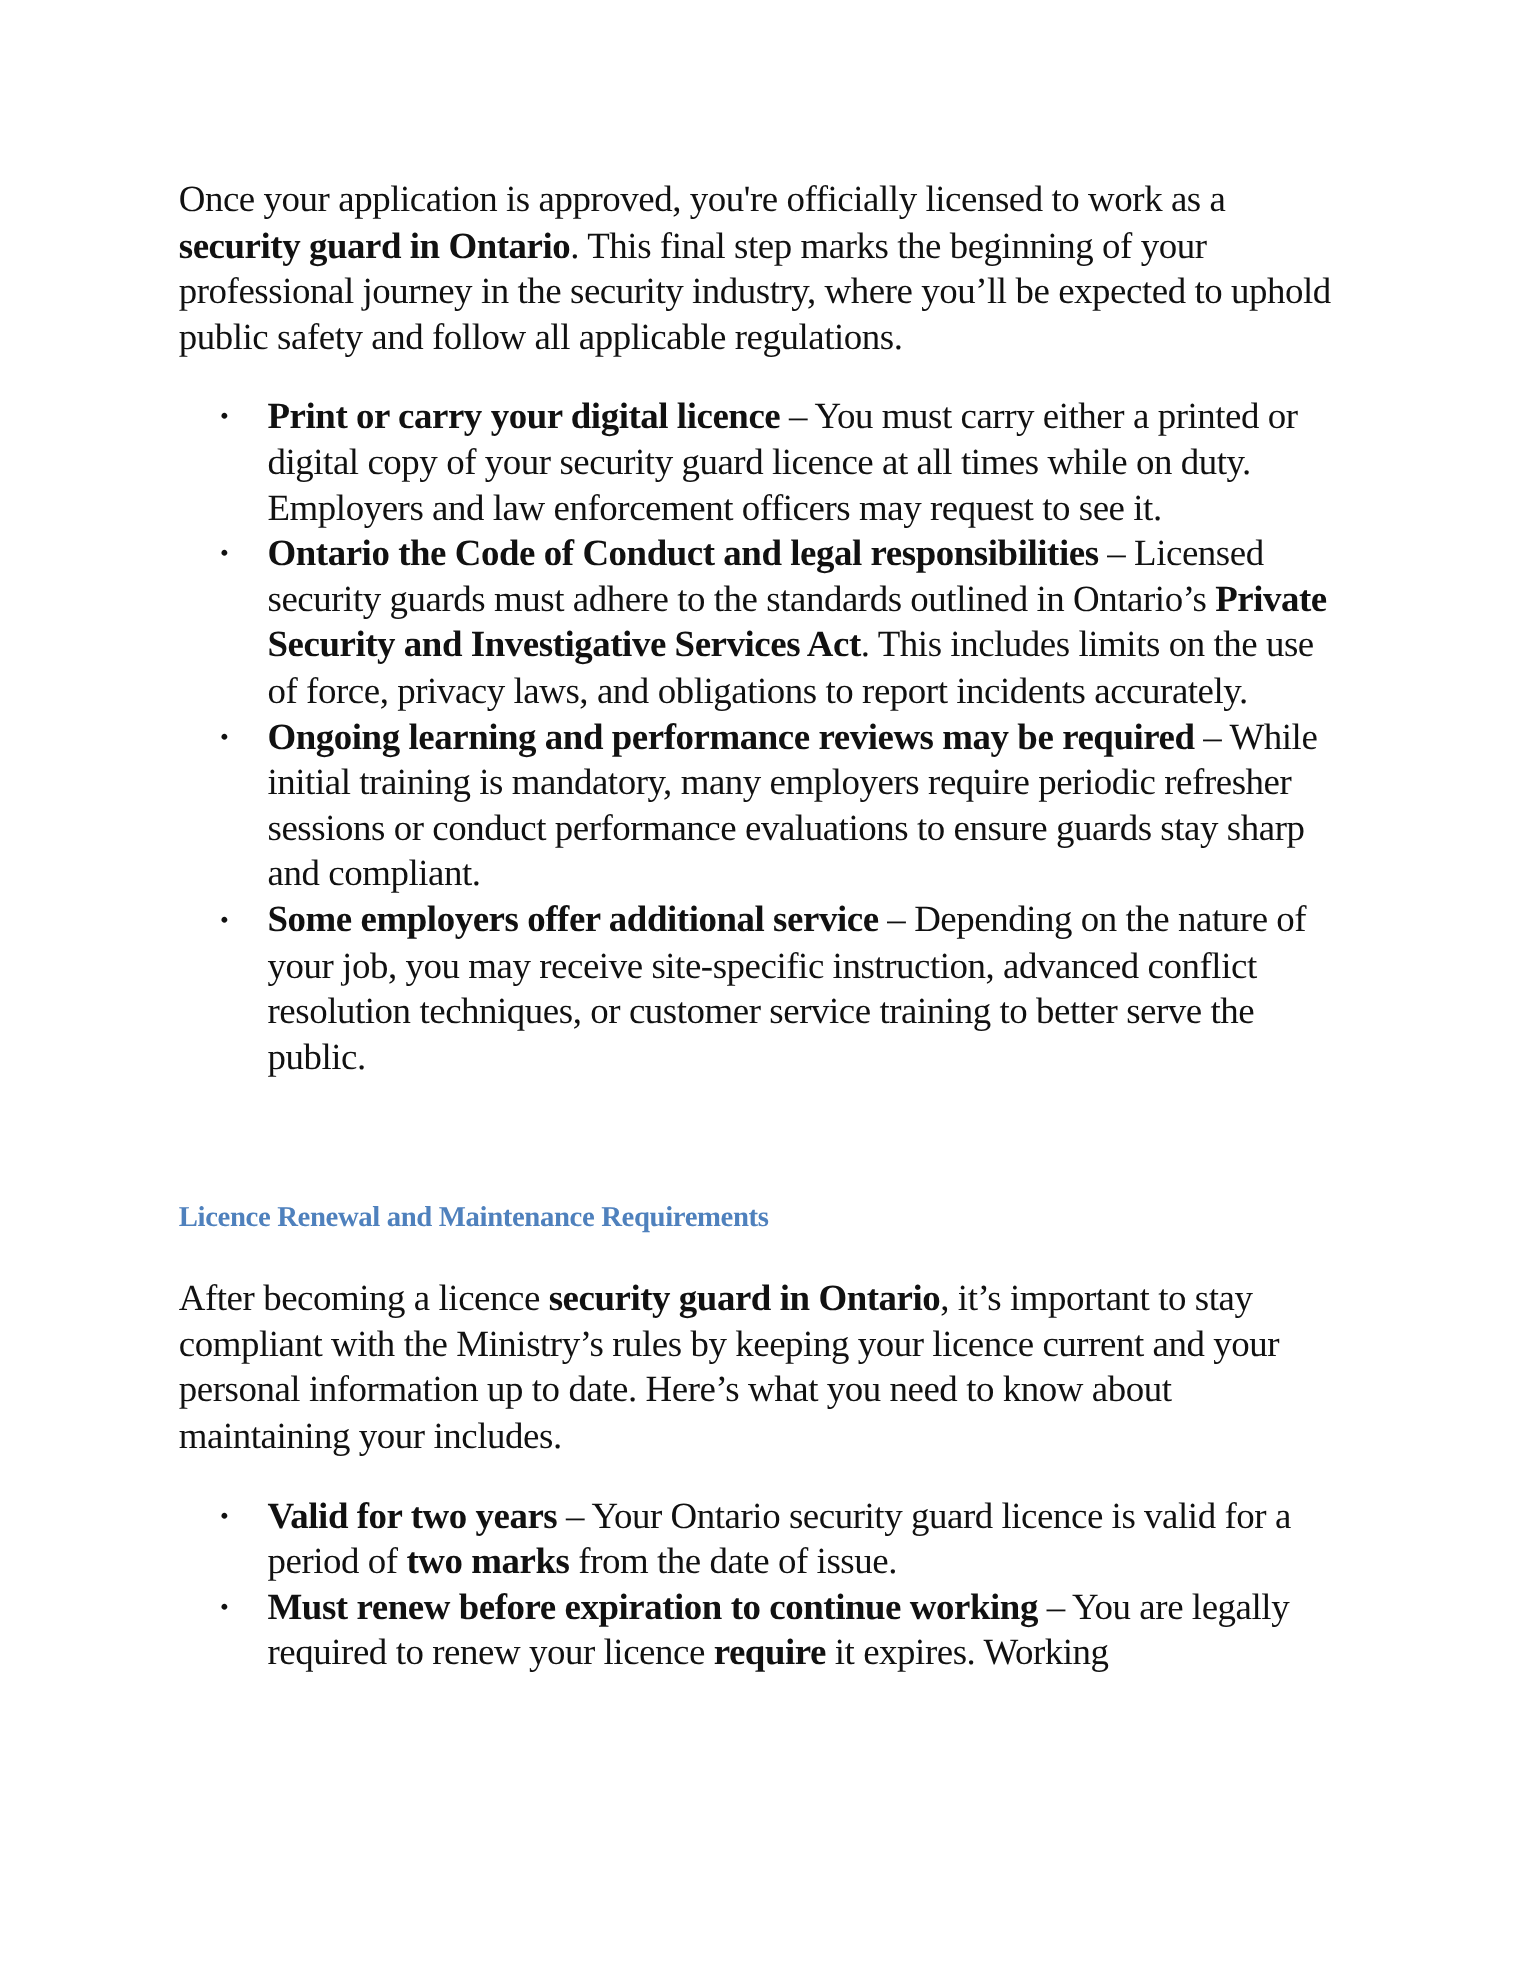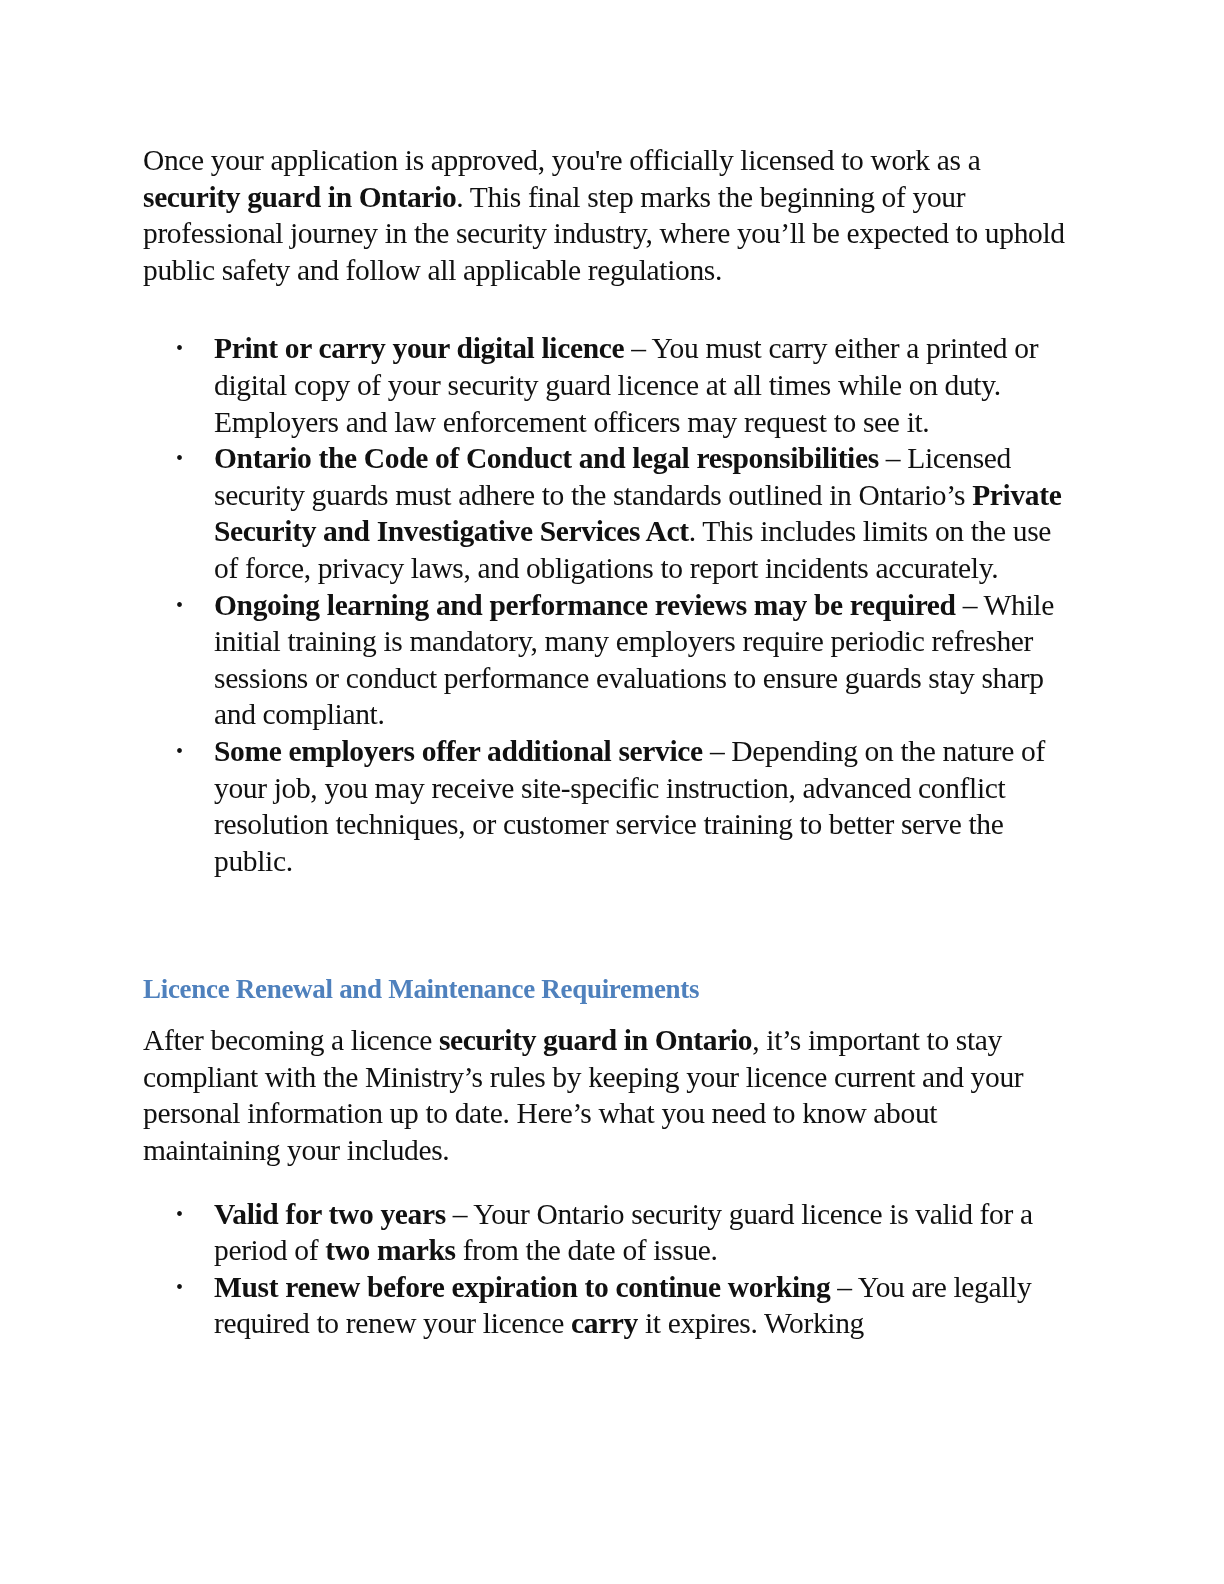--- a/index.html
+++ b/index.html
@@ -40,26 +40,26 @@
       letter-spacing: -0.35px;
     }
     ul.bullets li .bullet {
       position: absolute;
       left: 33px;
       top: 0;
       font-size: 20px;
       line-height: 36.6px;
     }
     b { font-weight: bold; }
-    #intro { margin-bottom: 42px; }
+    #intro { margin-bottom: 27px; }
     #list1 { margin-bottom: 92px; }
     h2.section-heading {
-      margin: 0 0 15px 0;
+      margin: 0 0 29px 0;
       font-family: "Liberation Serif", "DejaVu Serif", serif;
-      font-size: 27px;
+      font-size: 23px;
       line-height: 36px;
       font-weight: bold;
       letter-spacing: -0.3px;
     }
     #renewal-intro { margin-bottom: 27px; }
   </style>
 </head>
 <body style="color: rgb(17, 17, 17);">
 
 <div class="page">
@@ -72,16 +72,16 @@
     <li><span class="bullet">•</span><b>Ongoing learning and performance reviews may be required</b><span> – While initial training is mandatory, many employers require periodic refresher sessions or conduct performance evaluations to ensure guards stay sharp and compliant.</span></li>
     <li><span class="bullet">•</span><b>Some employers offer additional service</b><span> – Depending on the nature of your job, you may receive site-specific instruction, advanced conflict resolution techniques, or customer service training to better serve the public.</span></li>
   </ul>
 
   <h2 class="section-heading" style="color: rgb(79, 129, 189);">Licence Renewal and Maintenance Requirements</h2>
 
   <p class="para" id="renewal-intro"><span>After becoming a licence </span><b>security guard in Ontario</b><span>, it’s important to stay compliant with the Ministry’s rules by keeping your licence current and your personal information up to date. Here’s what you need to know about maintaining your includes.</span></p>
 
   <ul class="bullets" id="list2">
     <li><span class="bullet">•</span><b>Valid for two years</b><span> – Your Ontario security guard licence is valid for a period of </span><b>two marks</b><span> from the date of issue.</span></li>
-    <li><span class="bullet">•</span><b>Must renew before expiration to continue working</b><span> – You are legally required to renew your licence </span><b>carry</b><span> it expires. Working</span></li>
+    <li><span class="bullet">•</span><b>Must renew before expiration to continue working</b><span> – You are legally required to renew your licence </span><b>require</b><span> it expires. Working</span></li>
   </ul>
 
 </div>
 
 </body></html>

